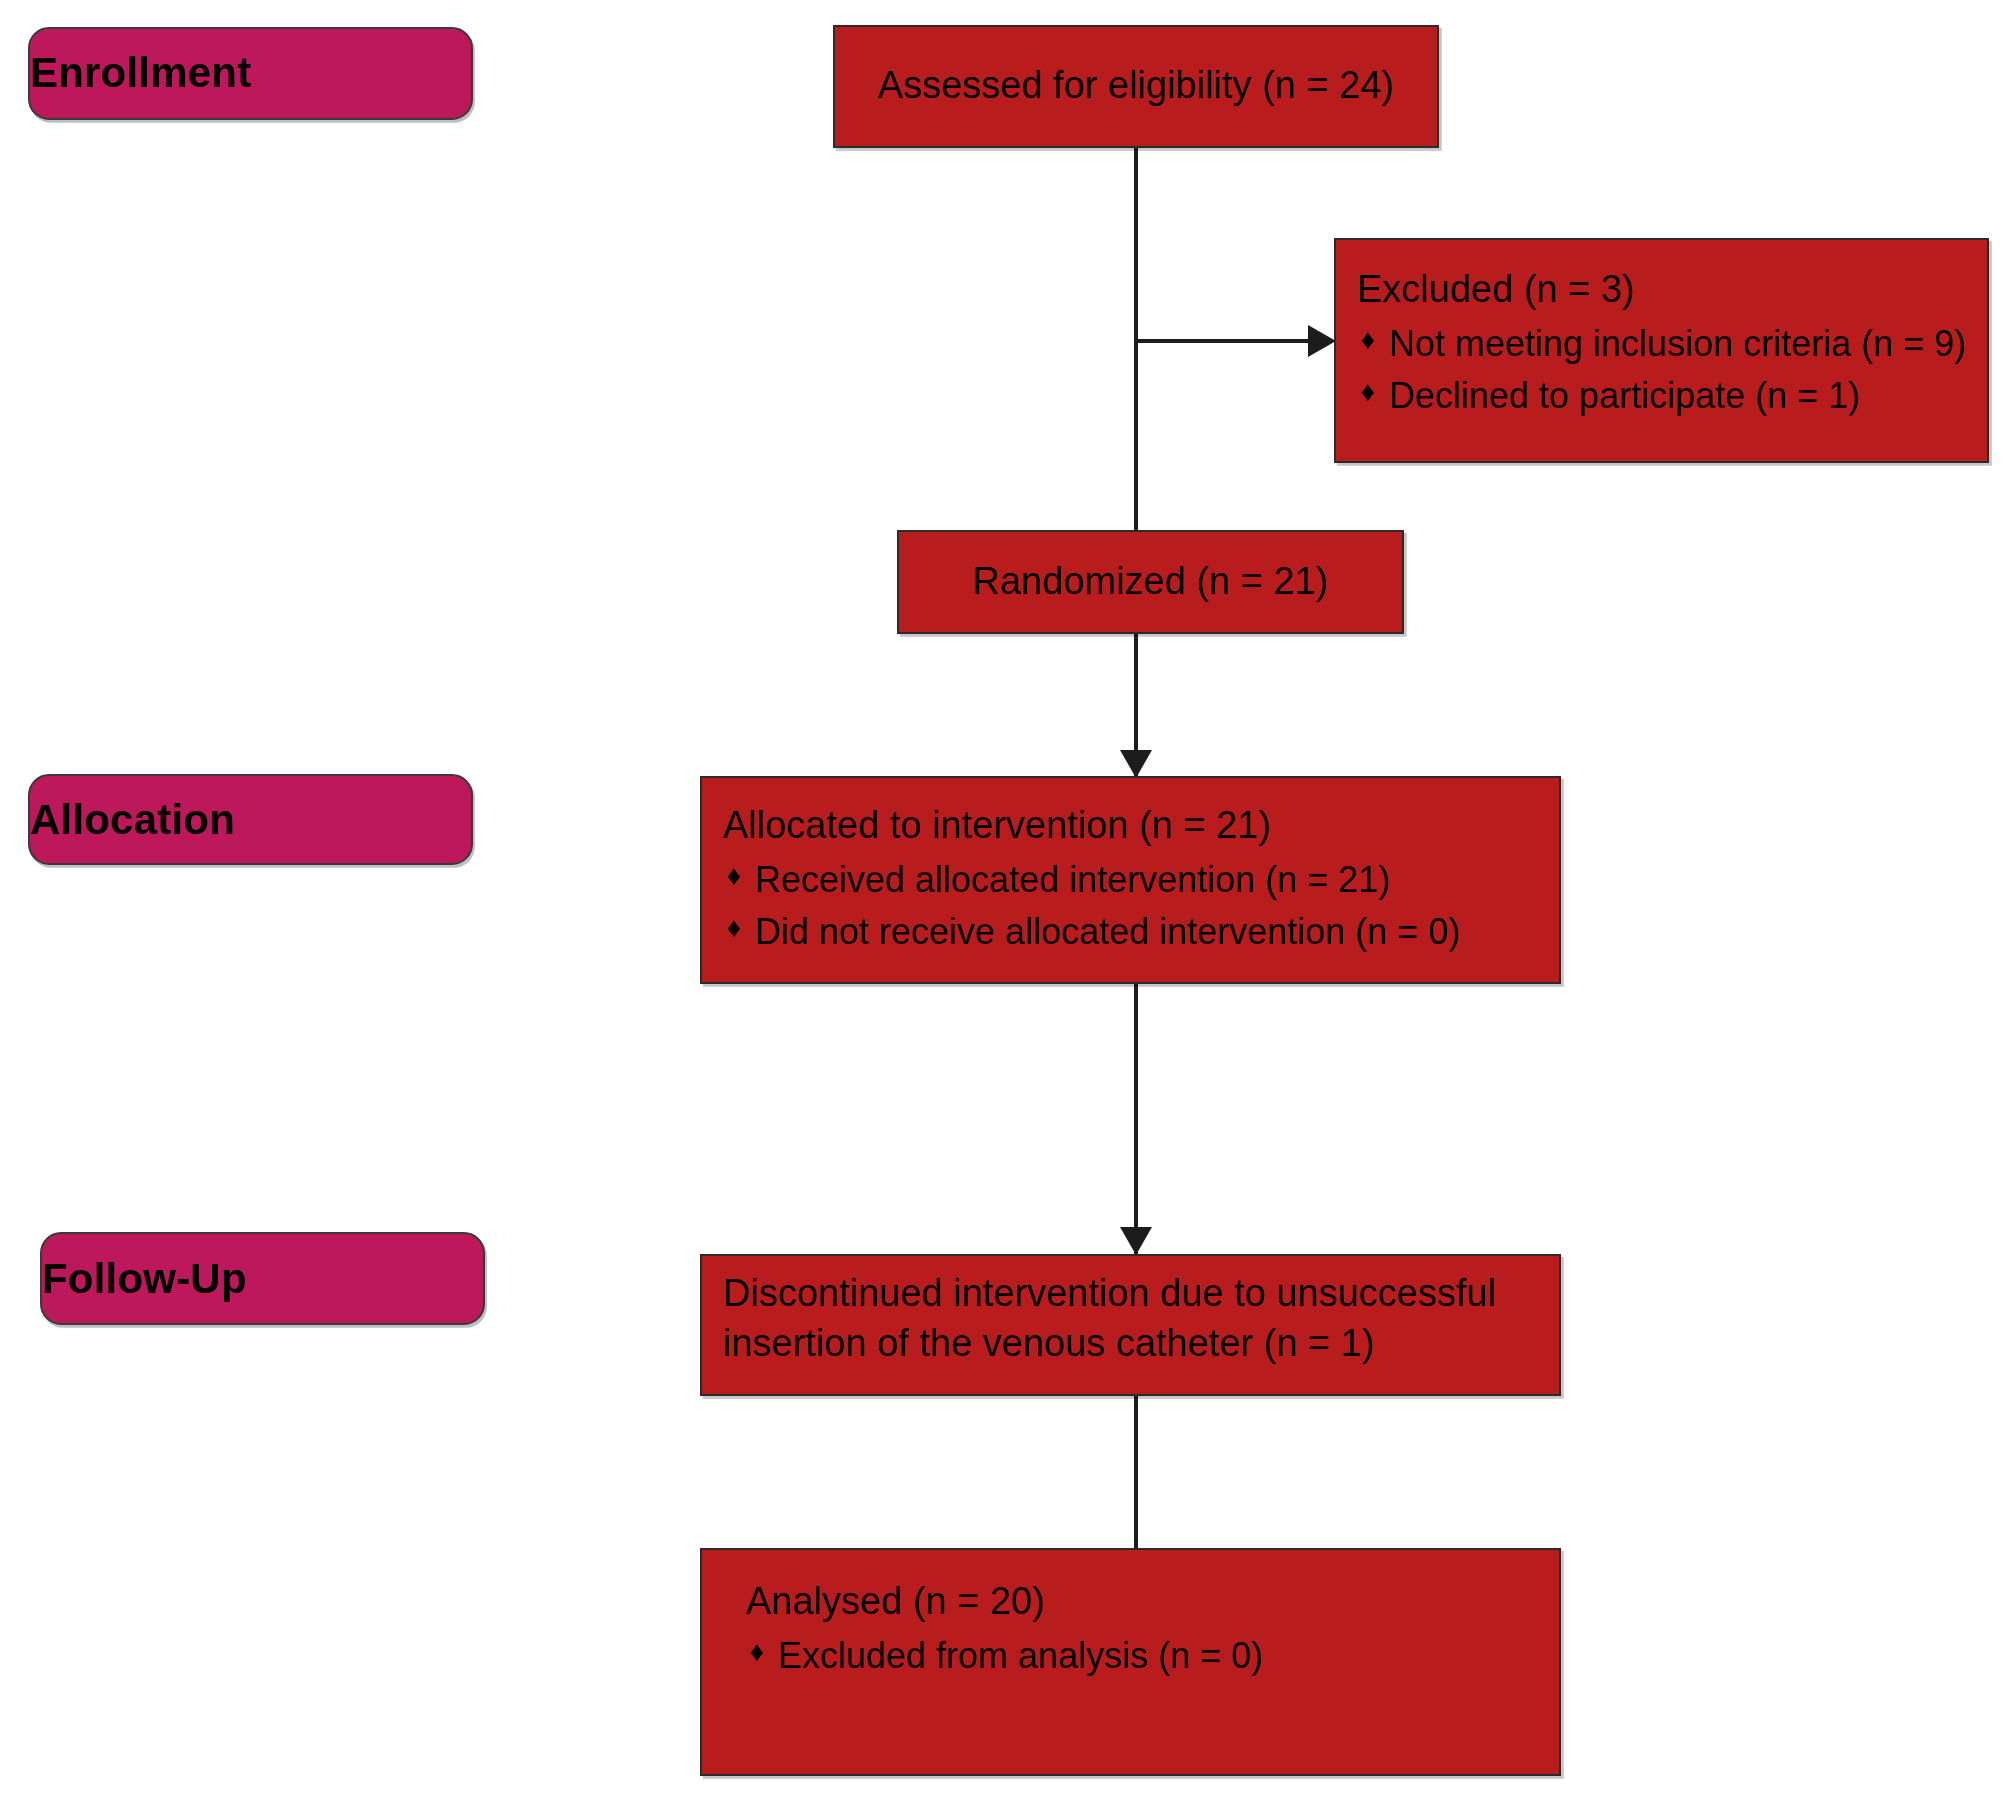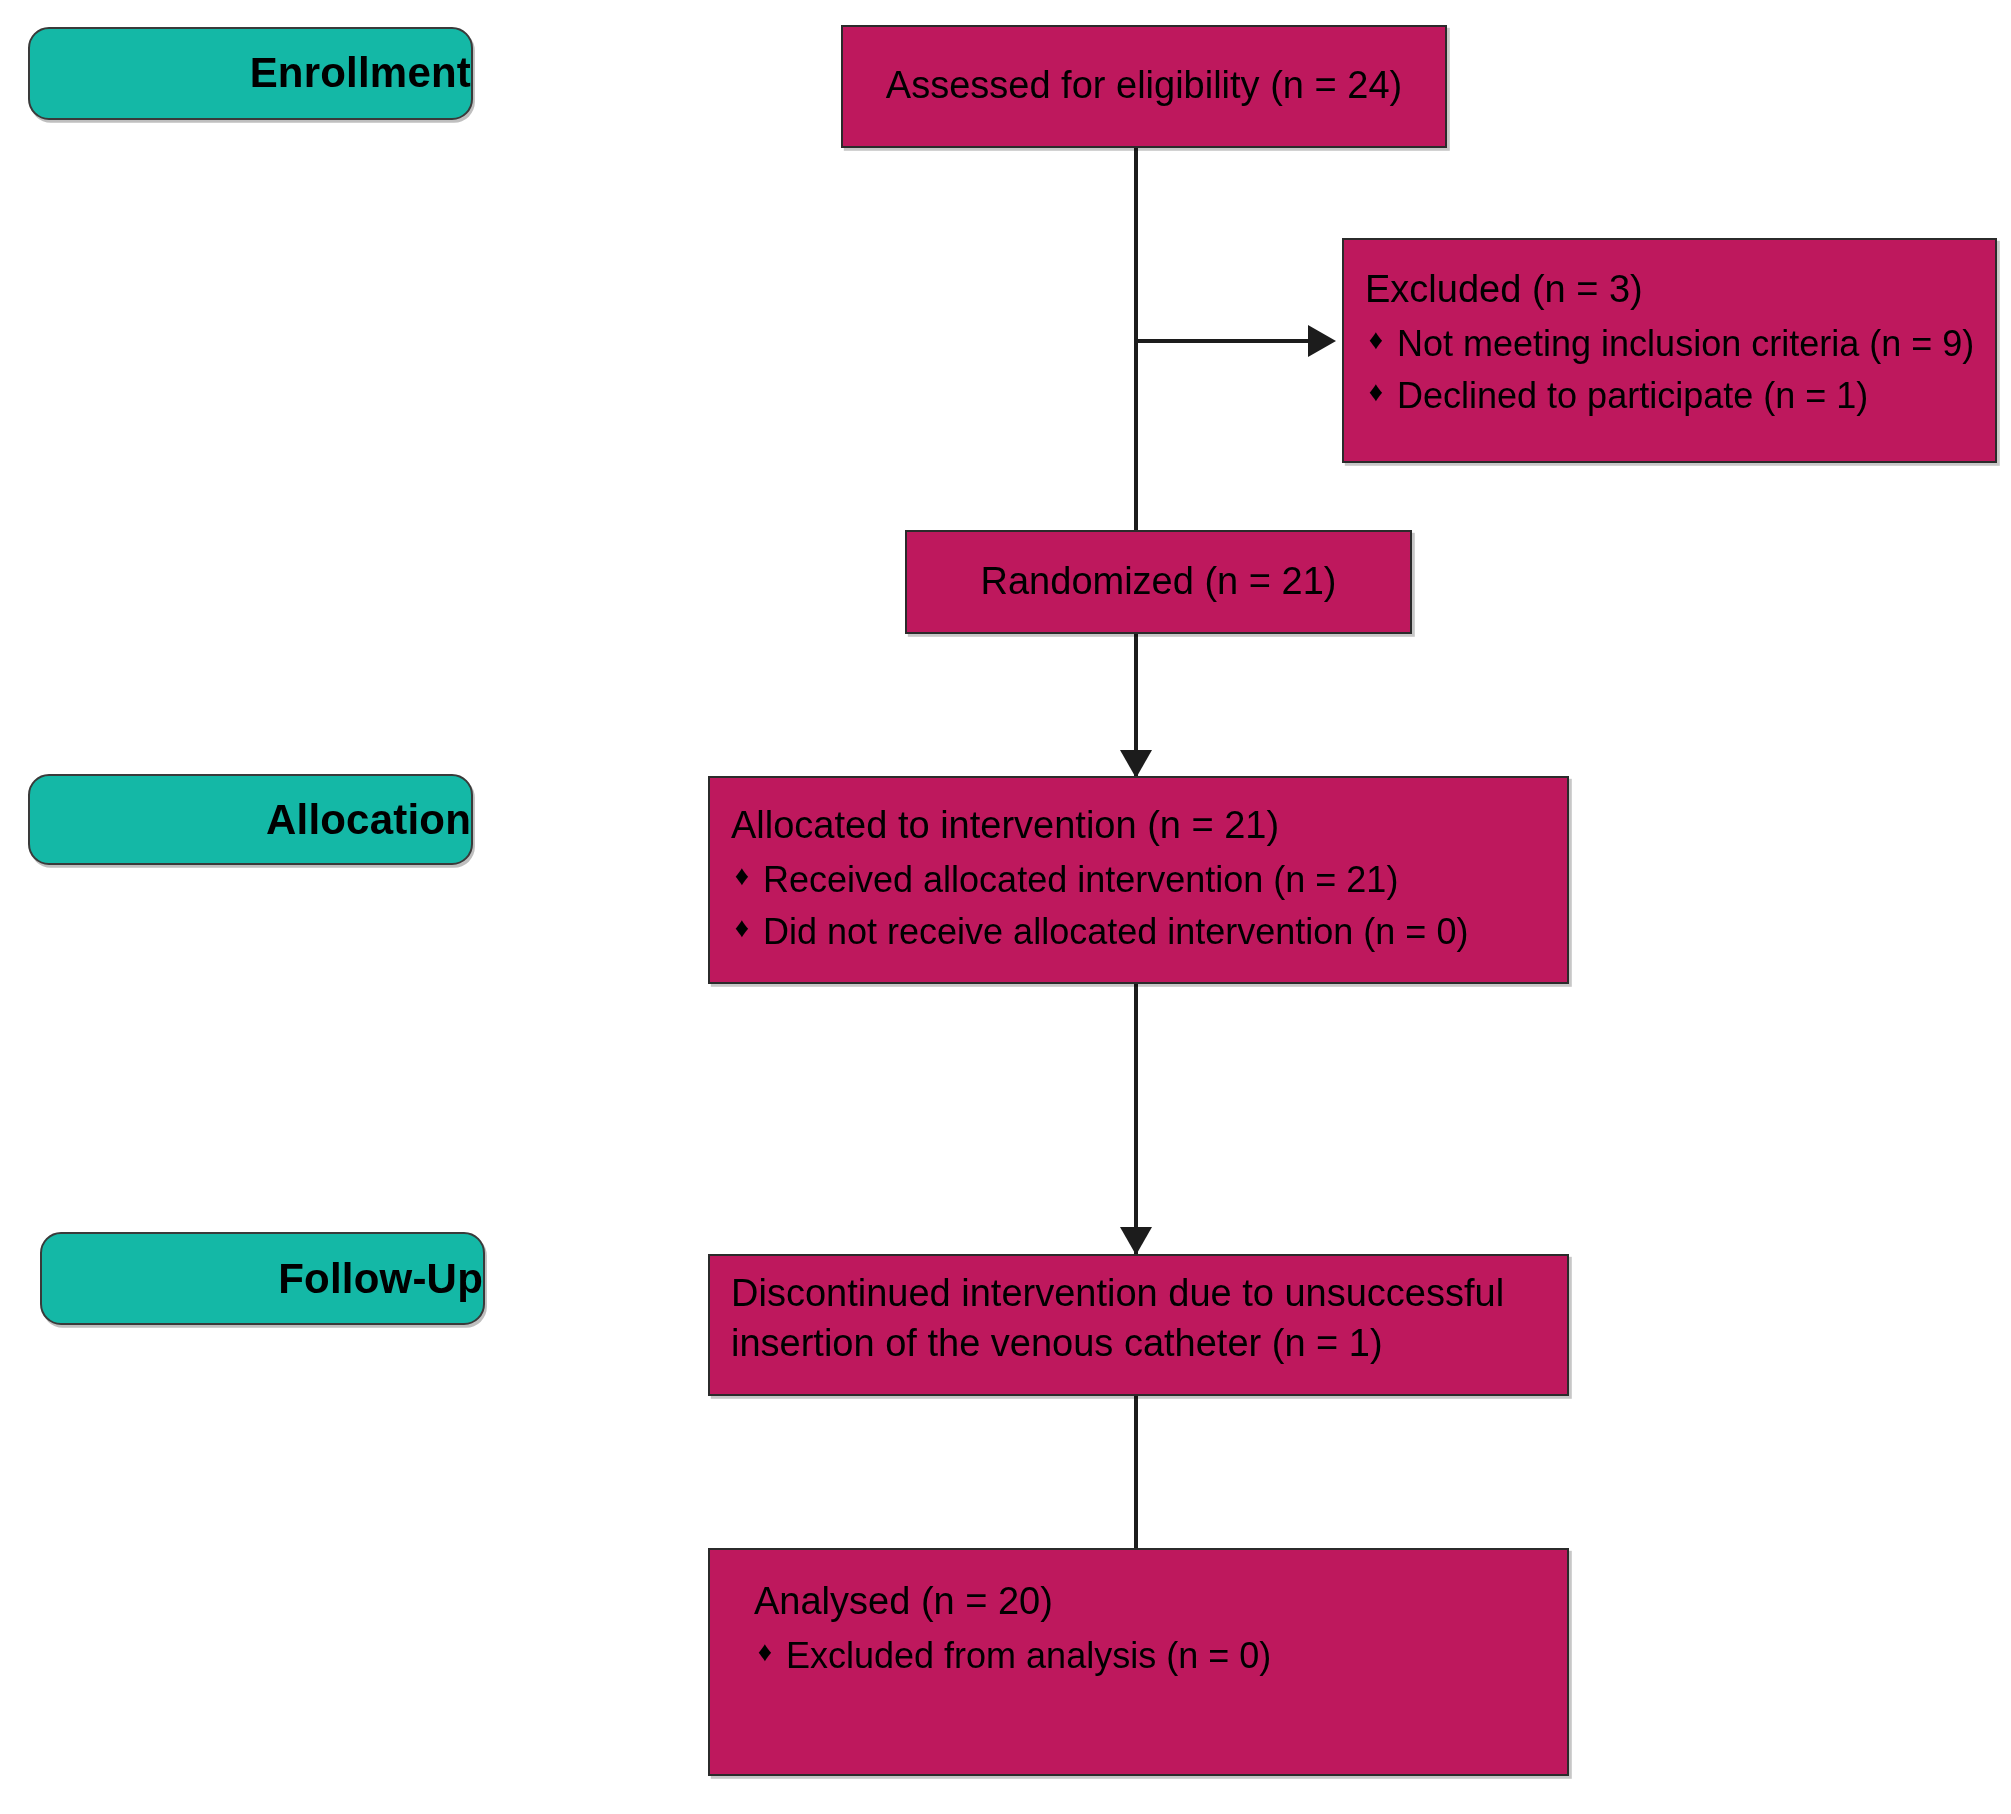--- a/index.html
+++ b/index.html
@@ -17,45 +17,44 @@
     width: 2012px;
     height: 1814px;
     background: #ffffff;
     overflow: hidden;
   }
 
   
   .stage-pill {
     position: absolute;
     box-sizing: border-box;
-    background: #14b8a6;
+    background: #be185d;
     border: 2.8px solid #3a3a3a;
     border-radius: 21px;
     display: flex;
     align-items: center;
-    justify-content: flex-end;
+    justify-content: flex-start;
     font-weight: bold;
     font-size: 42px;
     letter-spacing: 0.2px;
     color: #000000;
     box-shadow: 1.9px 2.8px 0 rgba(0,0,0,0.25);
   }
 
   
   .flow-box {
     position: absolute;
     box-sizing: border-box;
-    background: #be185d;
+    background: #b91c1c;
     border: 2.8px solid #2b2b2b;
     box-shadow: 2.8px 2.8px 0 rgba(0,0,0,0.22);
     padding: 13.2px 21px 9.5px 21px;
     font-size: 38px;
     line-height: 1.30;
     color: #000000;
-    margin-left: 8px;
   }
   .flow-box.center-text {
     display: flex;
     align-items: center;
     justify-content: center;
     padding: 0;
   }
   .box-title {
     display: block;
     white-space: nowrap;

